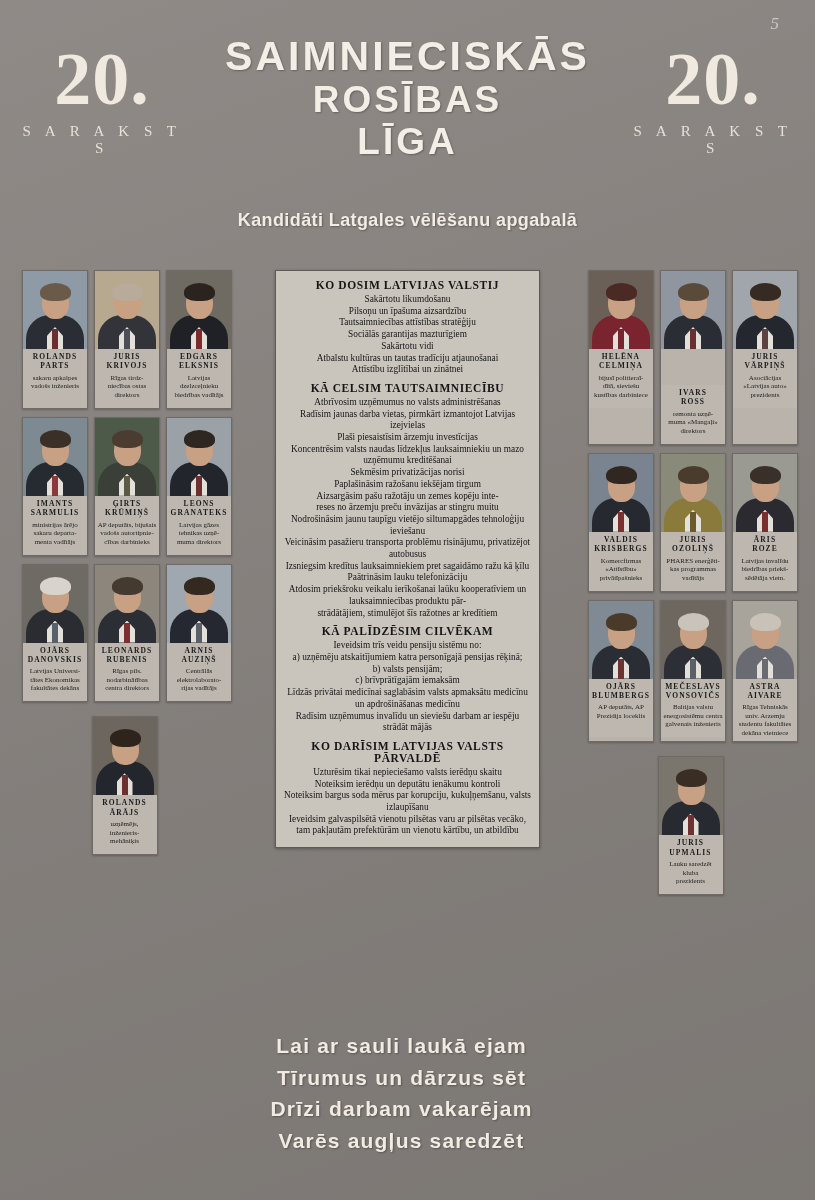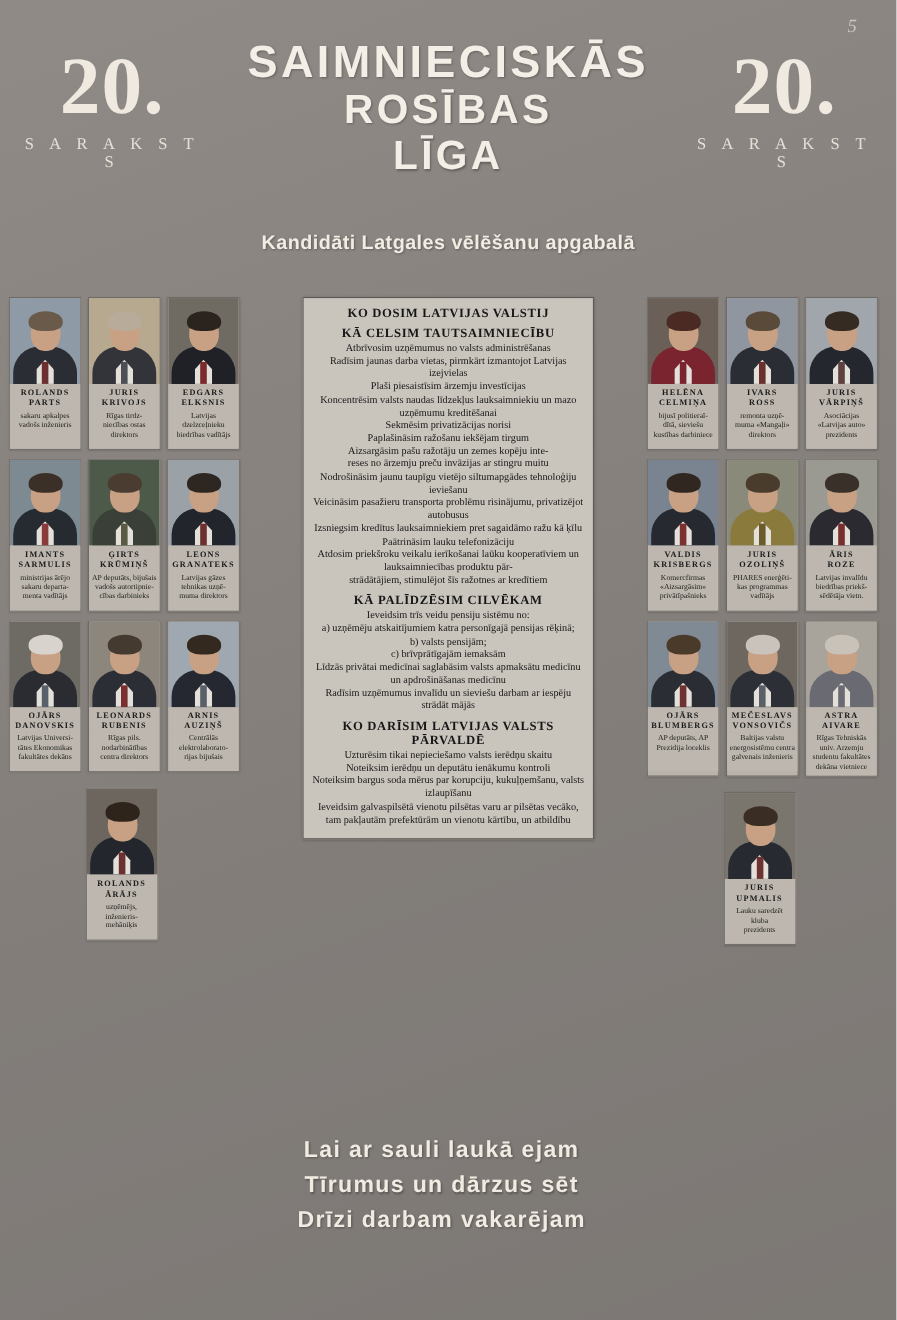--- a/index.html
+++ b/index.html
@@ -103,21 +103,21 @@
     top: 270px;
     left: 0;
     width: 815px;
     height: 740px;
   }
   .col {
     position: absolute;
     top: 0;
     width: 205px;
   }
-  .col.left { left: 8px; }
+  .col.left { left: 22px; }
   .col.right { left: 588px; }
 
   .card-row {
     display: flex;
     gap: 6px;
     margin-bottom: 8px;
   }
   .card {
     width: 64px;
     background: #b9b3ab;
@@ -416,21 +416,21 @@
               <div class="body" style="background: rgb(37, 40, 48);"></div>
               <div class="shirt"></div>
               <div class="tie" style="background: rgb(90, 95, 106);"></div>
               <div class="head"></div>
               <div class="hair" style="background: rgb(51, 41, 31);"></div>
             </div>
             <div class="name" style="white-space: pre-line;">ARNIS
 AUZIŅŠ</div>
             <div class="role" style="white-space: pre-line;">Centrālās
 elektrolaborato-
-rijas bijušais</div>
+rijas vadītājs</div>
           </div>
         </div>
         <div class="solo-row">
           <div class="card">
             <div class="photo">
               <div class="bg" style="background: rgb(108, 102, 95);"></div>
               <div class="body" style="background: rgb(35, 38, 44);"></div>
               <div class="shirt"></div>
               <div class="tie" style="background: rgb(109, 48, 48);"></div>
               <div class="head"></div>
@@ -440,20 +440,27 @@
 ĀRĀJS</div>
             <div class="role" style="white-space: pre-line;">uzņēmējs,
 inženieris-
 mehāniķis</div>
           </div>
         </div>
       </div>
 
     <div class="program">
       <h3 class="first">KO DOSIM LATVIJAS VALSTIJ</h3>
+      <p style="white-space: pre-line;">Sakārtotu likumdošanu
+Pilsoņu un īpašuma aizsardzību
+Tautsaimniecības attīstības stratēģiju
+Sociālās garantijas mazturīgiem
+Sakārtotu vidi
+Atbalstu kultūras un tautas tradīciju atjaunošanai
+Attīstību izglītībai un zinātnei</p>
       <h3>KĀ CELSIM TAUTSAIMNIECĪBU</h3>
       <p style="white-space: pre-line;">Atbrīvosim uzņēmumus no valsts administrēšanas
 Radīsim jaunas darba vietas, pirmkārt izmantojot Latvijas izejvielas
 Plaši piesaistīsim ārzemju investīcijas
 Koncentrēsim valsts naudas līdzekļus lauksaimniekiu un mazo uzņēmumu kreditēšanai
 Sekmēsim privatizācijas norisi
 Paplašināsim ražošanu iekšējam tirgum
 Aizsargāsim pašu ražotāju un zemes kopēju inte-
 reses no ārzemju preču invāzijas ar stingru muitu
 Nodrošināsim jaunu taupīgu vietējo siltumapgādes tehnoloģiju ieviešanu
@@ -495,21 +502,21 @@
           </div>
           <div class="card">
             <div class="photo">
               <div class="bg" style="background: rgb(143, 150, 160);"></div>
               <div class="body" style="background: rgb(42, 45, 52);"></div>
               <div class="shirt"></div>
               <div class="tie" style="background: rgb(106, 48, 48);"></div>
               <div class="head"></div>
               <div class="hair" style="background: rgb(90, 74, 58);"></div>
             </div>
-            <div class="name" style="white-space: pre-line;">IVARS
+            <div class="name" style="white-space: pre-line; margin-top: 36px;">IVARS
 ROSS</div>
             <div class="role" style="white-space: pre-line;">remonta uzņē-
 muma «Mangaļi»
 direktors</div>
           </div>
           <div class="card">
             <div class="photo">
               <div class="bg" style="background: rgb(160, 166, 172);"></div>
               <div class="body" style="background: rgb(36, 39, 46);"></div>
               <div class="shirt"></div>
@@ -530,21 +537,21 @@
               <div class="bg" style="background: rgb(122, 131, 144);"></div>
               <div class="body" style="background: rgb(38, 41, 48);"></div>
               <div class="shirt"></div>
               <div class="tie" style="background: rgb(125, 48, 48);"></div>
               <div class="head"></div>
               <div class="hair" style="background: rgb(47, 39, 32);"></div>
             </div>
             <div class="name" style="white-space: pre-line;">VALDIS
 KRISBERGS</div>
             <div class="role" style="white-space: pre-line;">Komercfirmas
-«Aizsargāsim»
+«Attīstību»
 privātīpašnieks</div>
           </div>
           <div class="card">
             <div class="photo">
               <div class="bg" style="background: rgb(138, 138, 122);"></div>
               <div class="body" style="background: rgb(138, 122, 60);"></div>
               <div class="shirt"></div>
               <div class="tie" style="background: rgb(106, 90, 44);"></div>
               <div class="head"></div>
               <div class="hair" style="background: rgb(74, 60, 44);"></div>
@@ -635,15 +642,16 @@
 prezidents</div>
           </div>
         </div>
       </div>
   </div>
 
   <div class="poem">
     <div>Lai ar sauli laukā ejam</div>
     <div>Tīrumus un dārzus sēt</div>
     <div>Drīzi darbam vakarējam</div>
+    <div>Varēs augļus saredzēt</div>
   </div>
 
 </div>
 
 </body></html>

